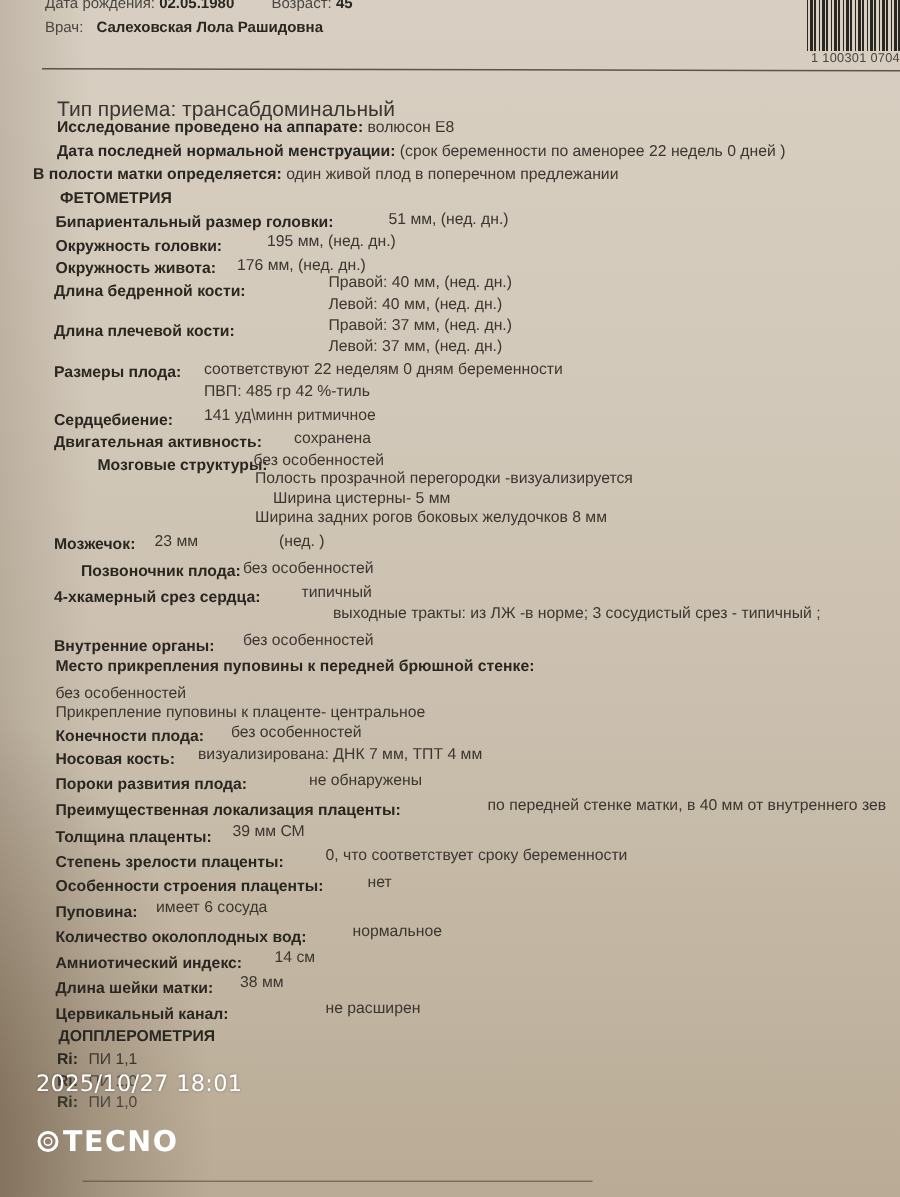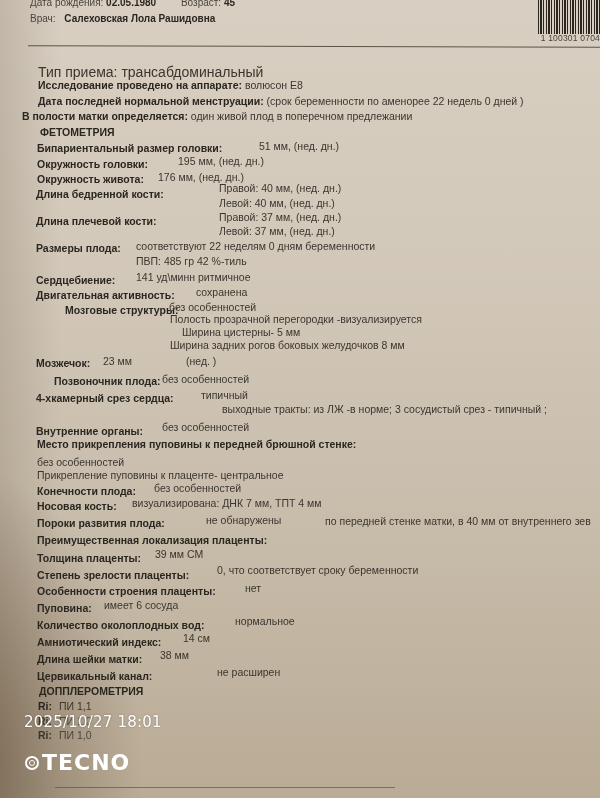--- a/index.html
+++ b/index.html
@@ -31,21 +31,21 @@
     .sm { font-size: 14px; }
 
     .wm-time {
       position: absolute; left: 24px; top: 713px;
       font-size: 15px; color: #ffffff; letter-spacing: 0.2px;
       text-shadow: 0 0 2px rgba(0,0,0,0.35);
       font-family: "DejaVu Sans", sans-serif;
     }
     .wm-logo {
       position: absolute; left: 25px; top: 750px; display: flex; align-items: center; gap: 3px;
-      color: #ffffff; font-weight: bold; font-size: 22px; letter-spacing: 1px;
+      color: #ffffff; font-weight: bold; font-size: 19px; letter-spacing: 1px;
       font-family: "DejaVu Sans", sans-serif;
     }
     .wm-logo .ring { width: 14px; height: 14px; border: 2px solid #fff; border-radius: 50%; box-sizing: border-box; position: relative; }
     .wm-logo .ring::after { content: ""; position: absolute; left: 2px; top: 2px; width: 6px; height: 6px; border: 1.5px solid #fff; border-radius: 50%; box-sizing: border-box; }
   </style>
 </head>
 <body>
 
 <div class="shade" data-name="photo-shadow"></div>
 
@@ -138,21 +138,21 @@
 <div class="row" style="left:37px;top:485px;" data-name="limbs-label">Конечности плода:</div>
 <div class="row" style="left:154px;top:482px;" data-name="limbs-value">без особенностей</div>
 
 <div class="row" style="left:37px;top:500px;" data-name="nasal-bone-label">Носовая кость:</div>
 <div class="row" style="left:132px;top:497px;" data-name="nasal-bone-value">визуализирована:  ДНК 7 мм, ТПТ 4 мм</div>
 
 <div class="row" style="left:37px;top:517px;" data-name="defects-label">Пороки развития плода:</div>
 <div class="row" style="left:190px;top:514px;margin-left:16px;" data-name="defects-value">не обнаружены</div>
 
 <div class="row" style="left:37px;top:534px;" data-name="placenta-location-label">Преимущественная локализация плаценты:</div>
-<div class="row" style="left:305px;top:515px;padding-left:20px;" data-name="placenta-location-value">по передней  стенке матки, в 40 мм от внутреннего зев</div>
+<div class="row" style="left:305px;top:531px;padding-left:20px;" data-name="placenta-location-value">по передней  стенке матки, в 40 мм от внутреннего зев</div>
 
 <div class="row" style="left:37px;top:552px;" data-name="placenta-thickness-label">Толщина плаценты:</div>
 <div class="row" style="left:155px;top:548px;" data-name="placenta-thickness-value">39 мм СМ</div>
 
 <div class="row" style="left:37px;top:569px;" data-name="placenta-grade-label">Степень зрелости плаценты:</div>
 <div class="row" style="left:217px;top:564px;" data-name="placenta-grade-value">0, что соответствует     сроку беременности</div>
 
 <div class="row" style="left:37px;top:585px;" data-name="placenta-structure-label">Особенности строения плаценты:</div>
 <div class="row" style="left:245px;top:582px;" data-name="placenta-structure-value">нет</div>
 

